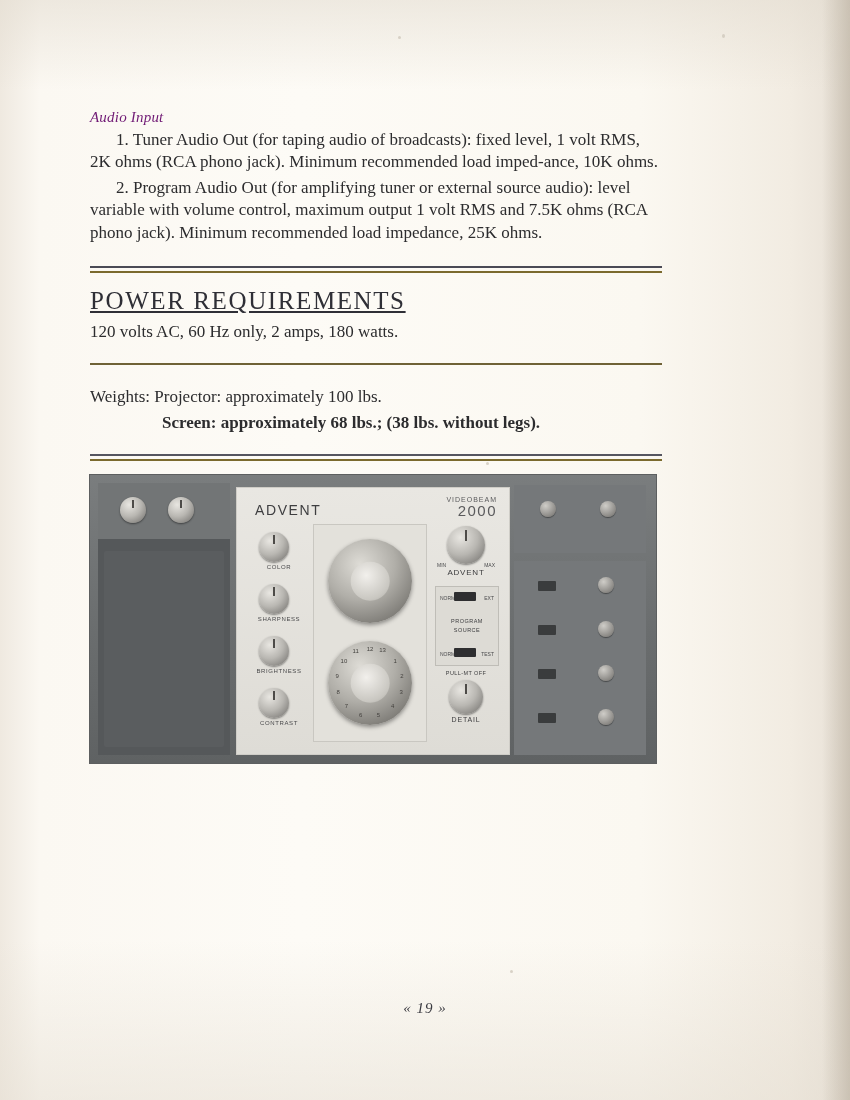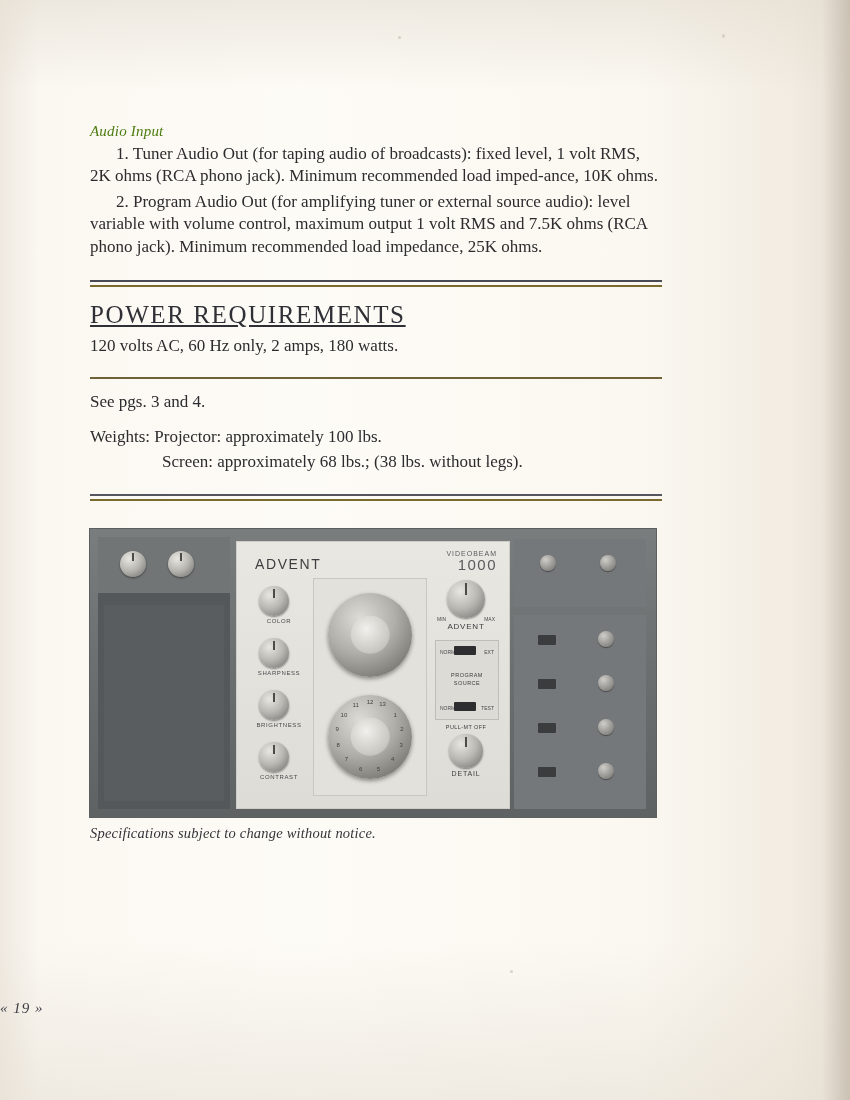--- a/index.html
+++ b/index.html
@@ -43,23 +43,23 @@
     left: 90px;
     top: 108px;
     width: 572px;
   }
 
   
   .italic-head {
     font-style: italic;
     font-size: 15px;
     line-height: 1.25;
-    margin: 14px 0 2px 0;
+    margin: 0 0 2px 0;
     letter-spacing: 0.2px;
-    color: #4d7c0f;
+    color: #701a75;
   }
   p.body {
     font-size: 17px;
     line-height: 1.32;
     margin: 0 0 3px 0;
     text-align: left;
     color: #2c2c2e;
   }
   p.indent {
     text-indent: 26px;
@@ -104,21 +104,21 @@
     color: #2f2f36;
   }
   h2.section.spaced {
     letter-spacing: 1.6px;
     text-decoration: underline;
   }
 
   
   .photo-wrap {
     position: relative;
-    margin-top: 28px;
+    margin-top: 14px;
     width: 566px;
     height: 288px;
     background: #6d6f70;
     box-shadow: 0 0 0 1px #5d5f60;
   }
   .panel-body {
     position: absolute;
     inset: 0;
     background: linear-gradient(180deg, #7a7d7e 0%, #6a6d6e 55%, #5f6263 100%);
   }
@@ -364,20 +364,21 @@
     margin-top: 8px;
     font-style: italic;
     font-size: 14.5px;
     color: #34343a;
     letter-spacing: 0.2px;
   }
   .folio {
     position: absolute;
     left: 0; right: 0;
     top: 1000px;
+    text-align: center;
     font-size: 15px;
     font-style: italic;
     color: #3a3a40;
     letter-spacing: 1px;
   }
   .speck {
     position: absolute;
     background: #cfc8bc;
     border-radius: 50%;
     opacity: 0.8;
@@ -407,24 +408,23 @@
     <div class="rule-double">
       <div class="r1"></div>
       <div class="r2"></div>
     </div>
 
     <h2 class="section spaced">POWER  REQUIREMENTS</h2>
     <p class="body">120 volts AC, 60 Hz only, 2 amps, 180 watts.</p>
 
     <div class="rule-single"></div>
 
-    <p class="body">See pgs. 3 and 4.</p>
     <div class="block-gap"></div>
     <p class="body">Weights: Projector: approximately 100 lbs.</p>
-    <p class="body" style="padding-left:72px;">Screen: approximately 68 lbs.; (38 lbs. without legs).</p>
+    <p class="body" style="padding-left:72px;font-weight:bold;">Screen: approximately 68 lbs.; (38 lbs. without legs).</p>
 
     <div class="rule-thin-pair">
       <div class="a"></div>
       <div class="b"></div>
     </div>
 
 
     <div class="photo-wrap">
       <div class="panel-body"></div>
 
@@ -436,21 +436,21 @@
         <div class="knob" style="left:70px; top:14px; width:26px; height:26px;">
             <div class="nub"></div>
           </div>
       </div>
       <div class="left-grille"></div>
 
       <div class="center-panel">
         <div class="brand">ADVENT</div>
         <div class="model">
           <div class="m1">VIDEOBEAM</div>
-          <div class="m2">1000</div>
+          <div class="m2">2000</div>
         </div>
 
         <div class="knob-col">
           <div class="knob-item">
             <div class="knob k">
                 <div class="nub"></div>
               </div>
             <div class="knob-label">COLOR</div>
           </div>
           <div class="knob-item">
@@ -541,17 +541,16 @@
           <div class="slot" style="left:24px; top:64px;"></div>
           <div class="jack" style="left:84px; top:60px;"></div>
           <div class="slot" style="left:24px; top:108px;"></div>
           <div class="jack" style="left:84px; top:104px;"></div>
           <div class="slot" style="left:24px; top:152px;"></div>
           <div class="jack" style="left:84px; top:148px;"></div>
         </div>
       </div>
     </div>
 
-    <div class="caption">Specifications subject to change without notice.</div>
   </div>
 
   <div class="folio">« 19 »</div>
 </div>
 
 </body></html>

